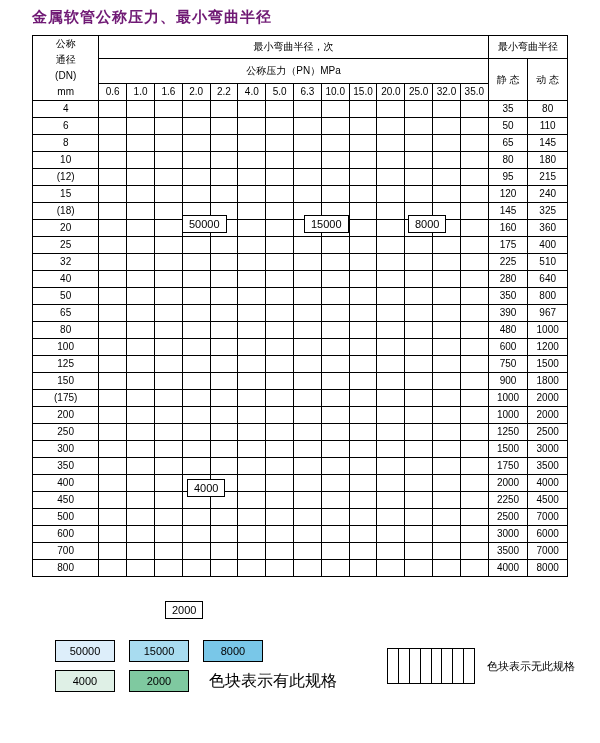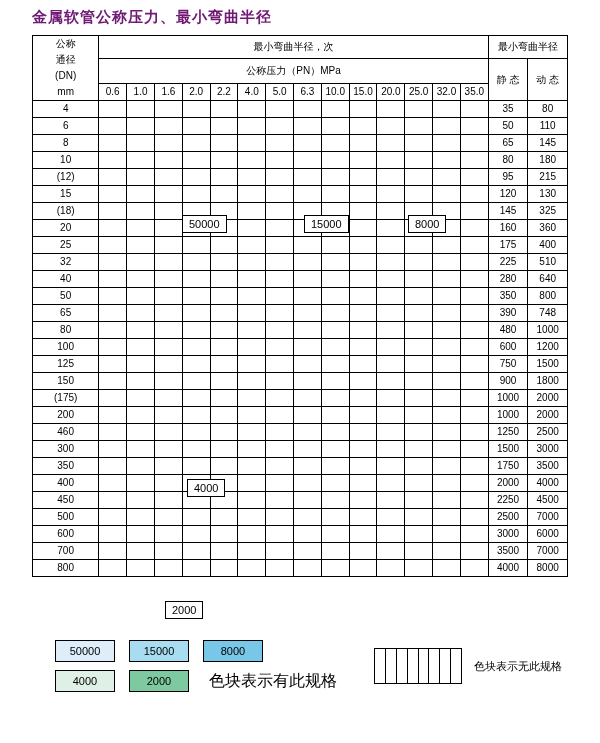--- a/index.html
+++ b/index.html
@@ -105,21 +105,21 @@
     line-height:20px;
     text-align:center;
     margin-right:14px;
   }
   .lg-text{
     font-size:16px;
     margin-left:6px;
   }
   #legend-none{
     position:absolute;
-    left:342px;
+    left:355px;
     top:648px;
     display:flex;
     align-items:center;
     padding-left:32px;
   }
   .none-box{
     width:86px;height:34px;
     border:1px solid #000;
     background:#fff;
     display:flex;
@@ -284,21 +284,21 @@
           <td class="pn-col cell c-blue"></td>
           <td class="pn-col cell c-blue"></td>
           <td class="pn-col cell c-blue"></td>
           <td class="pn-col cell c-blue"></td>
           <td class="pn-col cell c-blue"></td>
           <td class="pn-col cell c-blue"></td>
           <td class="pn-col cell c-none"></td>
           <td class="pn-col cell c-none"></td>
           <td class="pn-col cell c-none"></td>
           <td class="rad-col rad-cell">120</td>
-          <td class="rad-col rad-cell">130</td>
+          <td class="rad-col rad-cell">240</td>
         </tr>
         <tr>
           <td class="dn-cell">(18)</td>
           <td class="pn-col cell c-blue"></td>
           <td class="pn-col cell c-blue"></td>
           <td class="pn-col cell c-blue"></td>
           <td class="pn-col cell c-blue"></td>
           <td class="pn-col cell c-blue"></td>
           <td class="pn-col cell c-blue"></td>
           <td class="pn-col cell c-blue"></td>
@@ -417,21 +417,21 @@
           <td class="pn-col cell c-blue"></td>
           <td class="pn-col cell c-blue"></td>
           <td class="pn-col cell c-blue"></td>
           <td class="pn-col cell c-none"></td>
           <td class="pn-col cell c-none"></td>
           <td class="pn-col cell c-none"></td>
           <td class="pn-col cell c-none"></td>
           <td class="pn-col cell c-none"></td>
           <td class="pn-col cell c-none"></td>
           <td class="rad-col rad-cell">390</td>
-          <td class="rad-col rad-cell">748</td>
+          <td class="rad-col rad-cell">967</td>
         </tr>
         <tr>
           <td class="dn-cell">80</td>
           <td class="pn-col cell c-blue"></td>
           <td class="pn-col cell c-blue"></td>
           <td class="pn-col cell c-blue"></td>
           <td class="pn-col cell c-blue"></td>
           <td class="pn-col cell c-blue"></td>
           <td class="pn-col cell c-blue"></td>
           <td class="pn-col cell c-blue"></td>
@@ -534,21 +534,21 @@
           <td class="pn-col cell c-none"></td>
           <td class="pn-col cell c-none"></td>
           <td class="pn-col cell c-none"></td>
           <td class="pn-col cell c-none"></td>
           <td class="pn-col cell c-none"></td>
           <td class="pn-col cell c-none"></td>
           <td class="rad-col rad-cell">1000</td>
           <td class="rad-col rad-cell">2000</td>
         </tr>
         <tr>
-          <td class="dn-cell">460</td>
+          <td class="dn-cell">250</td>
           <td class="pn-col cell c-green3"></td>
           <td class="pn-col cell c-green3"></td>
           <td class="pn-col cell c-green3"></td>
           <td class="pn-col cell c-green3"></td>
           <td class="pn-col cell c-green3"></td>
           <td class="pn-col cell c-green3"></td>
           <td class="pn-col cell c-none"></td>
           <td class="pn-col cell c-none"></td>
           <td class="pn-col cell c-none"></td>
           <td class="pn-col cell c-none"></td>

